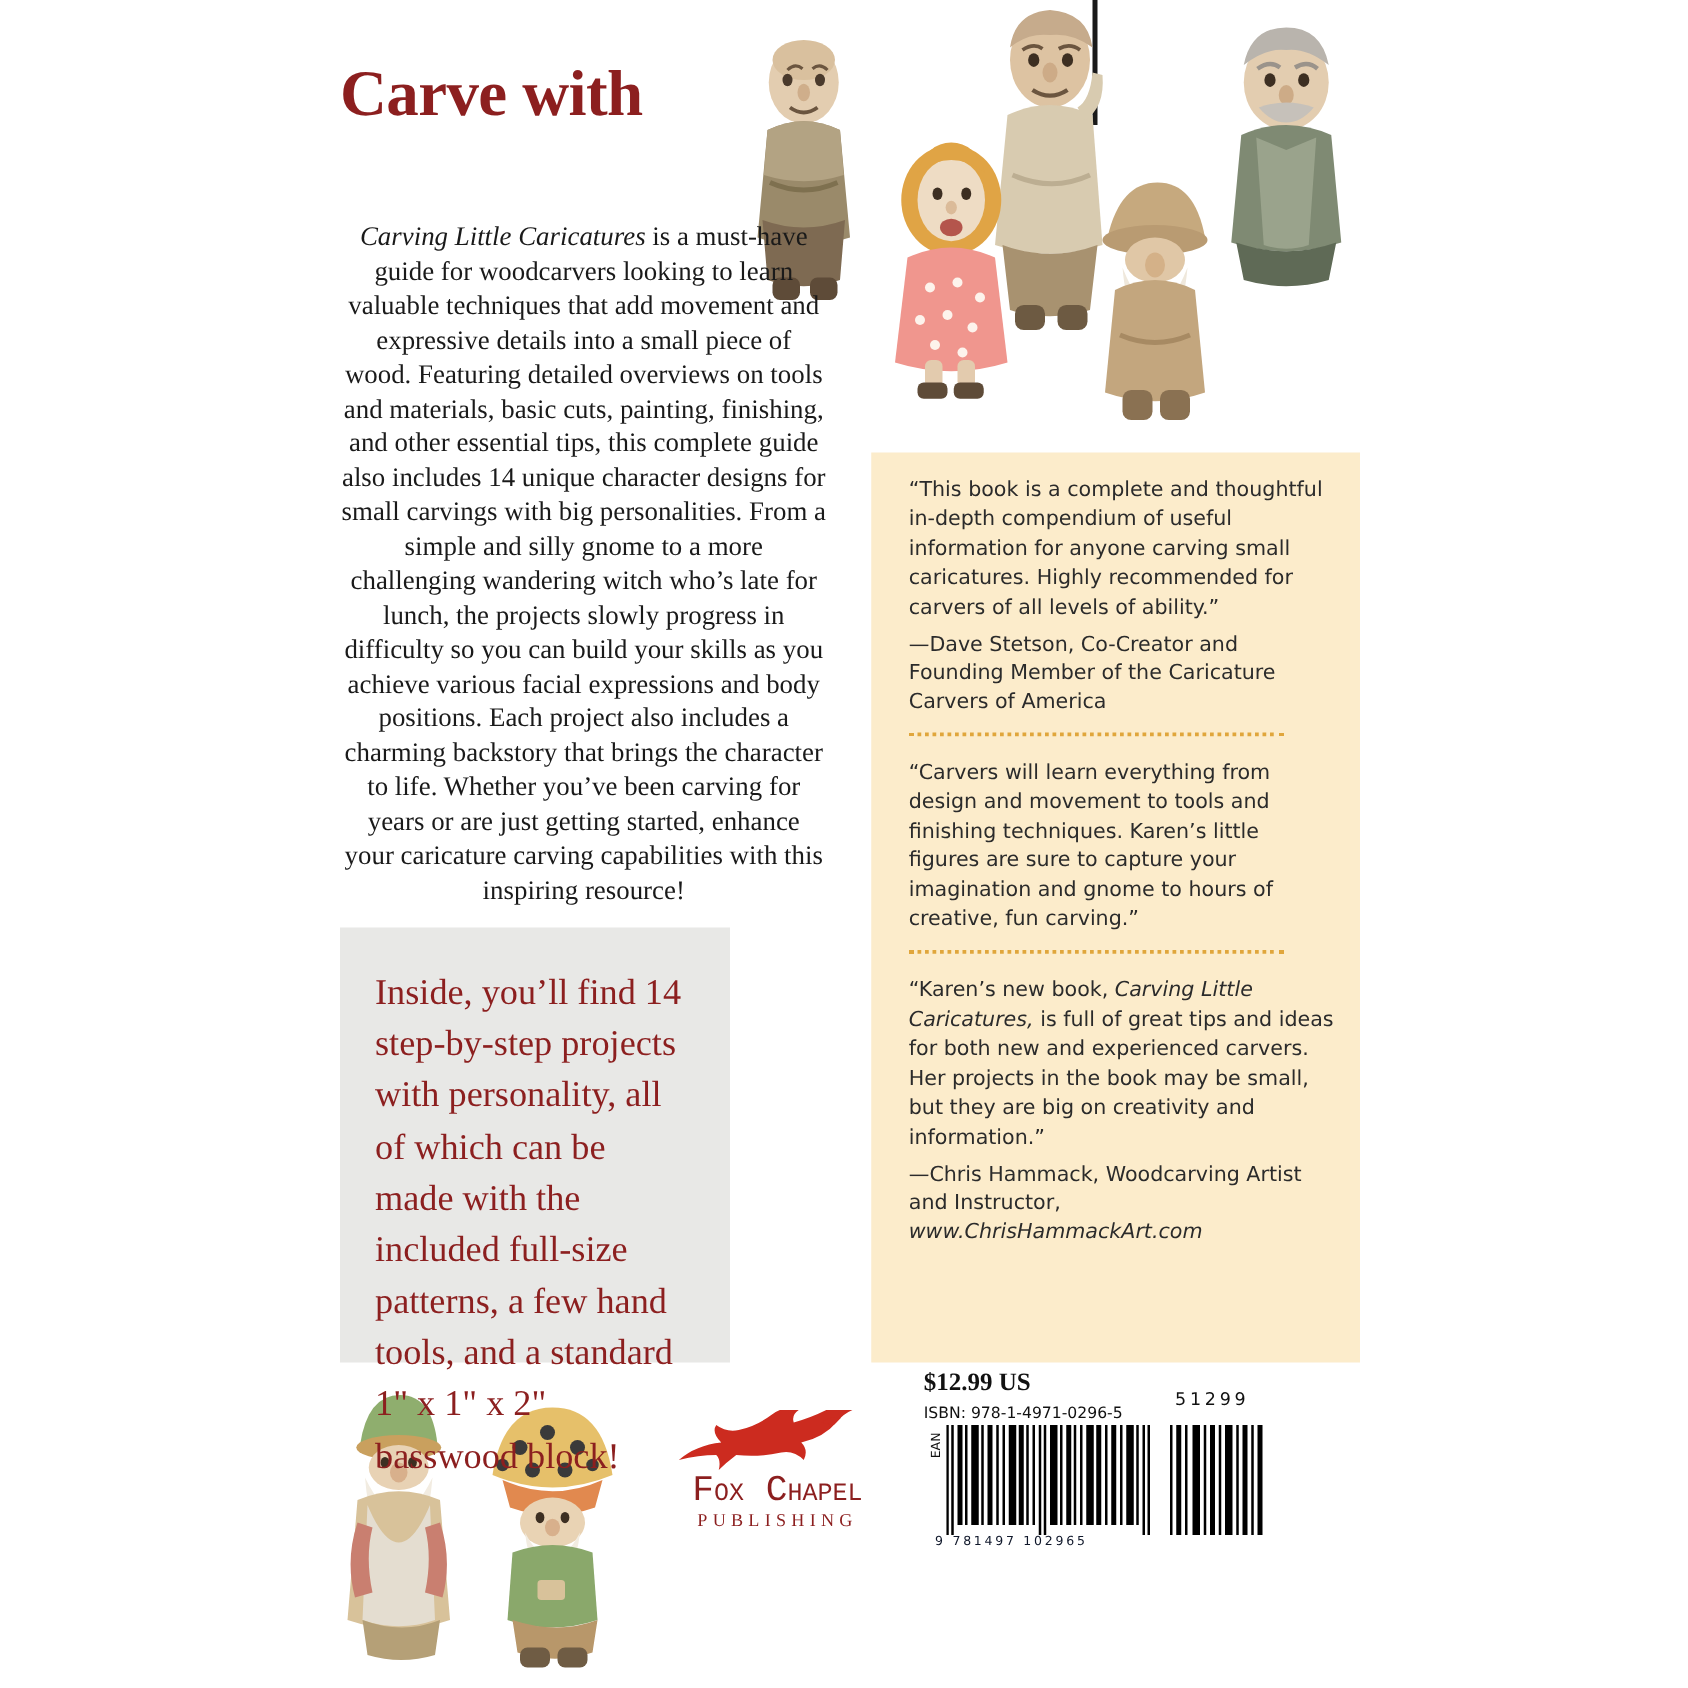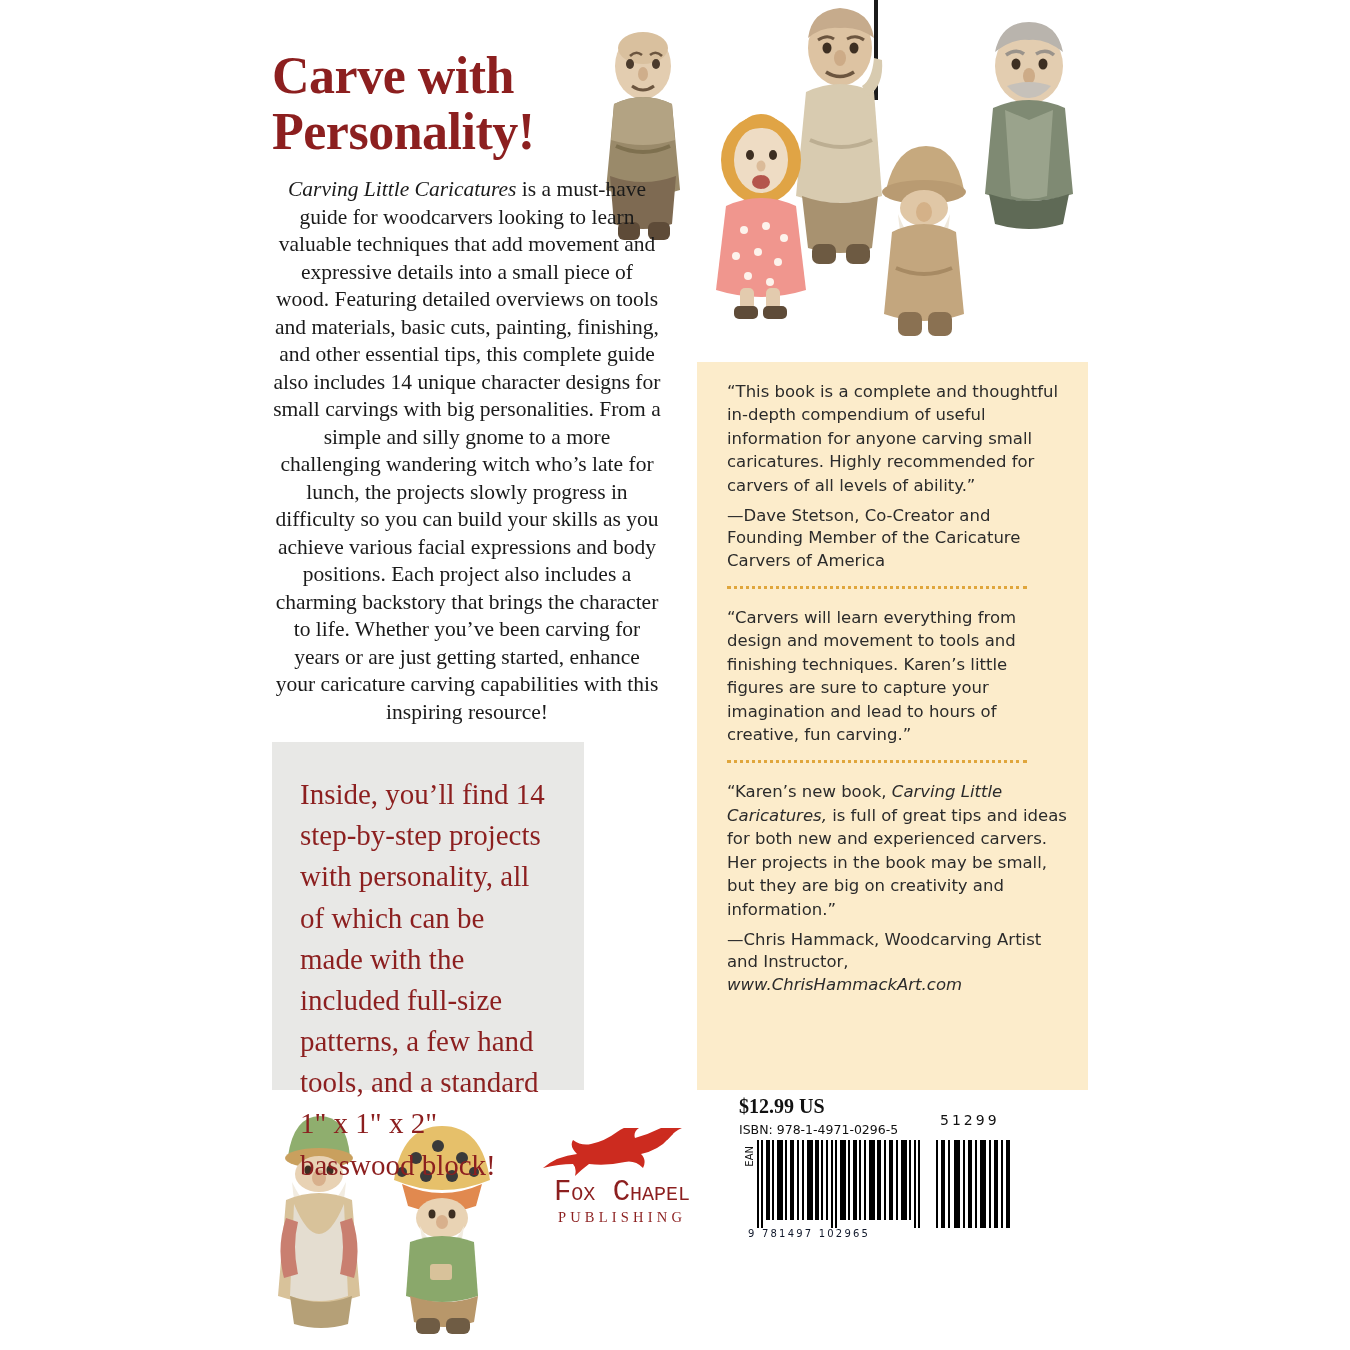--- a/index.html
+++ b/index.html
@@ -329,39 +329,38 @@
     <path d="M24 124 q32 -12 64 0 l4 54 q-36 12 -72 0z" fill="#8aa86b"></path>
     <rect x="44" y="146" width="22" height="16" rx="3" fill="#d8c29a"></rect>
     <path d="M24 178 q36 12 68 0 l-4 26 q-30 10 -60 0z" fill="#b8976a"></path>
     <rect x="30" y="200" width="24" height="16" rx="6" fill="#6f5c44"></rect>
     <rect x="60" y="200" width="24" height="16" rx="6" fill="#6f5c44"></rect>
   </g>
 </svg>
 
 <div id="headline">
   <div>Carve with</div>
-  <div>Personality!</div>
 </div>
 
 <div id="blurb">
   <span class="ital">Carving Little Caricatures</span><span> is a must-have guide for woodcarvers looking to learn valuable techniques that add movement and expressive details into a small piece of wood. Featuring detailed overviews on tools and materials, basic cuts, painting, finishing, and other essential tips, this complete guide also includes 14 unique character designs for small carvings with big personalities. From a simple and silly gnome to a more challenging wandering witch who’s late for lunch, the projects slowly progress in difficulty so you can build your skills as you achieve various facial expressions and body positions. Each project also includes a charming backstory that brings the character to life. Whether you’ve been carving for years or are just getting started, enhance your caricature carving capabilities with this inspiring resource!</span>
 </div>
 
 <div id="inside-box">
   <div class="inner">Inside, you’ll find 14 step-by-step projects with personality, all of which can be made with the included full-size patterns, a few hand tools, and a standard 1" x 1" x 2" basswood block!</div>
 </div>
 
 <div id="quotes-box">
   <div class="inner">
     <p class="quote-text">“This book is a complete and thoughtful in-depth compendium of useful information for anyone carving small caricatures. Highly recommended for carvers of all levels of ability.”</p>
     <p class="quote-attrib">—Dave Stetson, Co-Creator and Founding Member of the Caricature Carvers of America</p>
 
     <div class="dotted-sep"></div>
 
-    <p class="quote-text">“Carvers will learn everything from design and movement to tools and finishing techniques. Karen’s little figures are sure to capture your imagination and lead to hours of creative, fun carving.”</p>
+    <p class="quote-text">“Carvers will learn everything from design and movement to tools and finishing techniques. Karen’s little figures are sure to capture your imagination and gnome to hours of creative, fun carving.”</p>
 
     <div class="dotted-sep"></div>
 
     <p class="quote-text"><span>“Karen’s new book, </span><span class="ital">Carving Little Caricatures,</span><span> is full of great tips and ideas for both new and experienced carvers. Her projects in the book may be small, but they are big on creativity and information.”</span></p>
     <p class="quote-attrib"><span>—Chris Hammack, Woodcarving Artist and Instructor, </span><span class="ital">www.ChrisHammackArt.com</span></p>
   </div>
 </div>
 
 <div id="publisher">
   <svg class="fox" width="170" height="48" viewBox="0 0 170 48">

